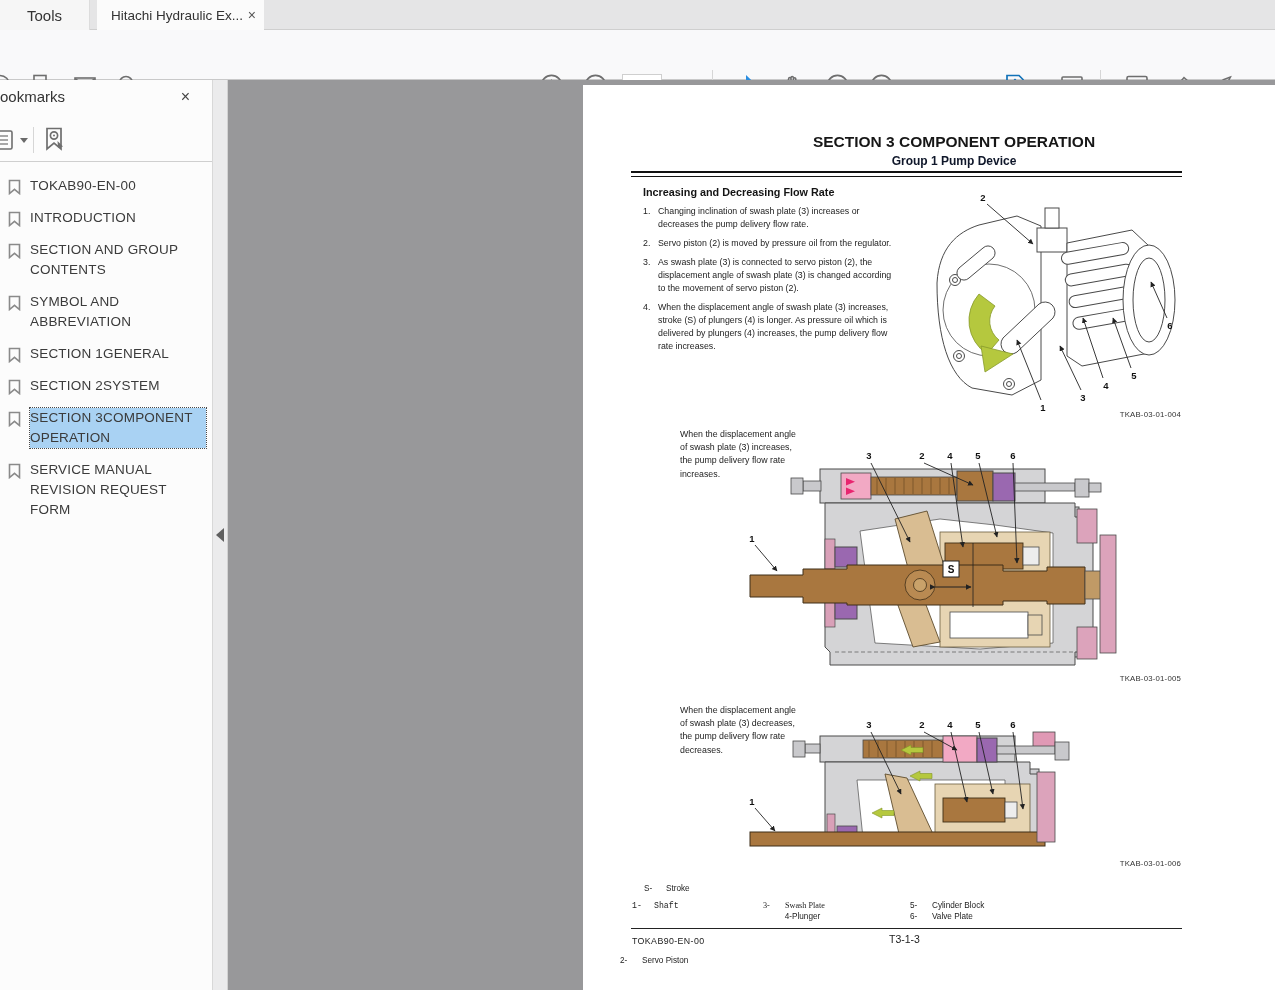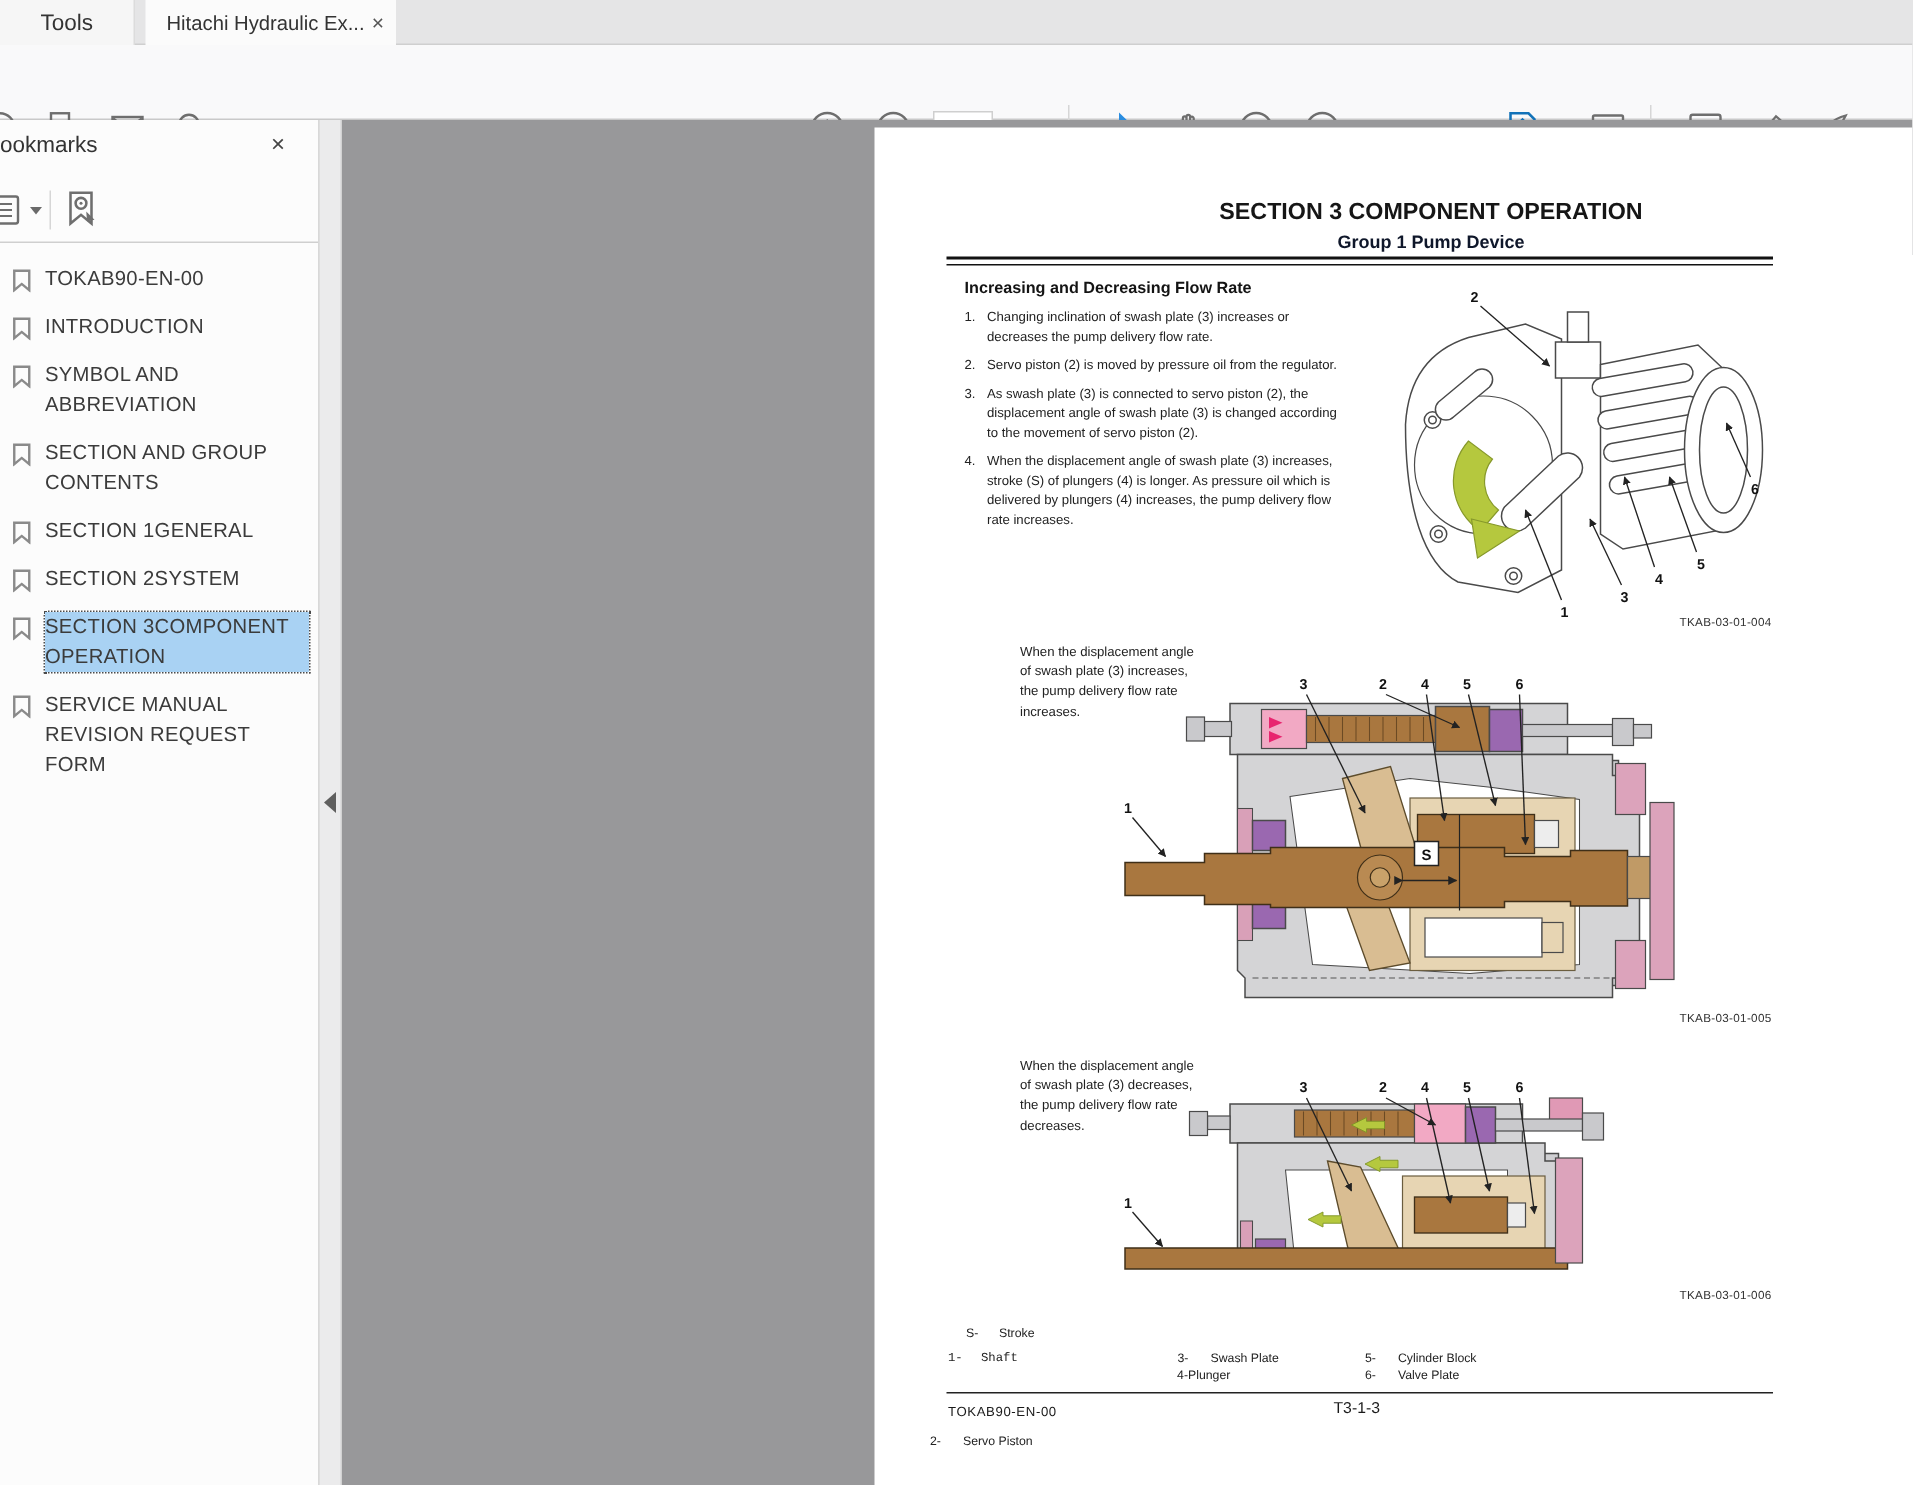--- a/index.html
+++ b/index.html
@@ -244,29 +244,29 @@
       <div class="bm-item">
         <svg width="13" height="16" viewBox="0 0 13 16">
             <path d="M1.5 1.5 h10 v13 l-5 -4.2 -5 4.2 z" fill="none" stroke="#8a8a8a" stroke-width="1.6"></path>
           </svg>
         <span class="bm-label">INTRODUCTION</span>
       </div>
       <div class="bm-item">
         <svg width="13" height="16" viewBox="0 0 13 16">
             <path d="M1.5 1.5 h10 v13 l-5 -4.2 -5 4.2 z" fill="none" stroke="#8a8a8a" stroke-width="1.6"></path>
           </svg>
+        <span class="bm-label">SECTION AND GROUP
+CONTENTS</span>
+      </div>
+      <div class="bm-item">
+        <svg width="13" height="16" viewBox="0 0 13 16">
+            <path d="M1.5 1.5 h10 v13 l-5 -4.2 -5 4.2 z" fill="none" stroke="#8a8a8a" stroke-width="1.6"></path>
+          </svg>
         <span class="bm-label">SYMBOL AND
 ABBREVIATION</span>
-      </div>
-      <div class="bm-item">
-        <svg width="13" height="16" viewBox="0 0 13 16">
-            <path d="M1.5 1.5 h10 v13 l-5 -4.2 -5 4.2 z" fill="none" stroke="#8a8a8a" stroke-width="1.6"></path>
-          </svg>
-        <span class="bm-label">SECTION AND GROUP
-CONTENTS</span>
       </div>
       <div class="bm-item">
         <svg width="13" height="16" viewBox="0 0 13 16">
             <path d="M1.5 1.5 h10 v13 l-5 -4.2 -5 4.2 z" fill="none" stroke="#8a8a8a" stroke-width="1.6"></path>
           </svg>
         <span class="bm-label">SECTION 1GENERAL</span>
       </div>
       <div class="bm-item">
         <svg width="13" height="16" viewBox="0 0 13 16">
             <path d="M1.5 1.5 h10 v13 l-5 -4.2 -5 4.2 z" fill="none" stroke="#8a8a8a" stroke-width="1.6"></path>
@@ -529,21 +529,21 @@
 
       <div class="leg" style="left:49px; top:799px;padding-left:12px;">
         <span class="n">S-</span><span>Stroke</span>
       </div>
       <div class="leg" style="left:49px; top:816px;font-family:Liberation Mono, monospace;">
         <span class="n">1-</span><span>Shaft</span>
       </div>
       <div class="leg" style="left:37px; top:827px;margin-top:44px;">
         <span class="n">2-</span><span>Servo Piston</span>
       </div>
-      <div class="leg" style="left:202px; top:816px;">
+      <div class="leg" style="left:180px; top:816px;font-family:Liberation Serif, serif;">
         <span class="n">3-</span><span>Swash Plate</span>
       </div>
       <div class="leg" style="left:187px; top:827px;text-align:right;">
         <span class="n">4-</span><span>Plunger</span>
       </div>
       <div class="leg" style="left:327px; top:816px;">
         <span class="n">5-</span><span>Cylinder Block</span>
       </div>
       <div class="leg" style="left:327px; top:827px;">
         <span class="n">6-</span><span>Valve Plate</span>

